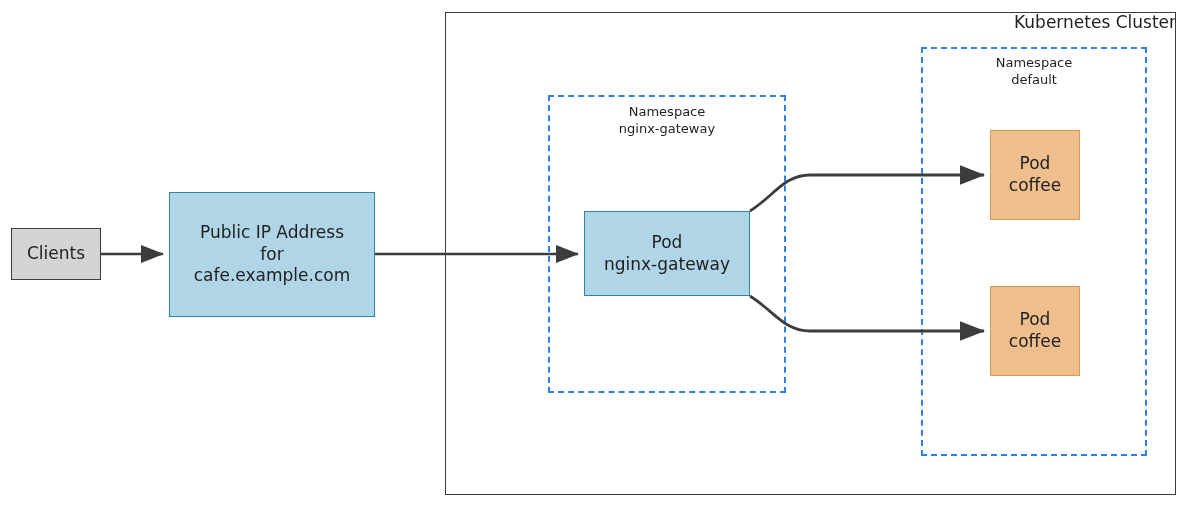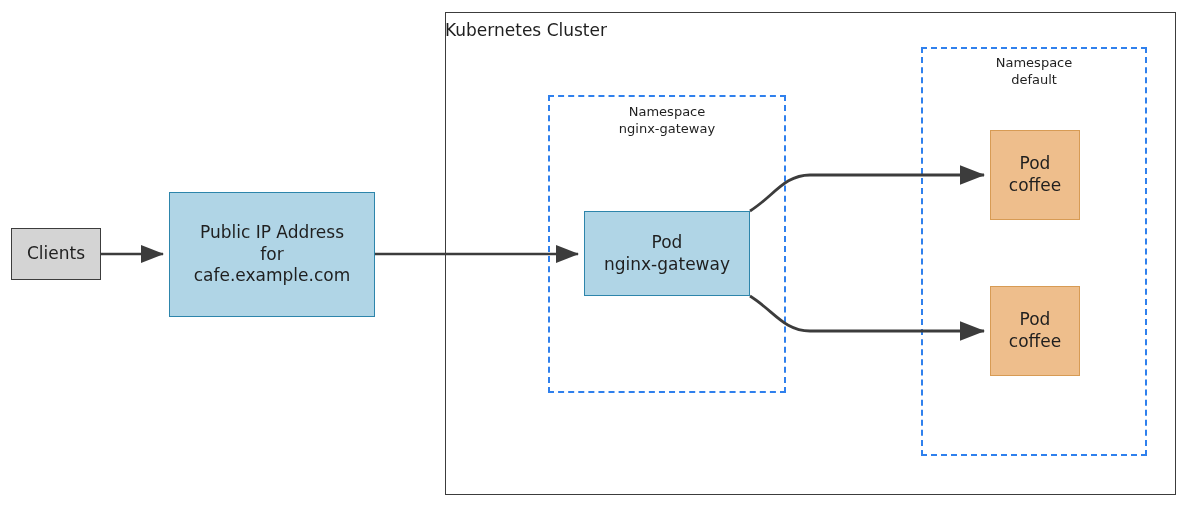--- a/index.html
+++ b/index.html
@@ -46,24 +46,23 @@
     height: 483px;
     border: 1.6px solid #3c3c3c;
     background: #ffffff;
     display: block;
   }
   #cluster-title {
     position: absolute;
     left: 445px;
     top: 12px;
     width: 731px;
-    text-align: left;
+    text-align: right;
     font-size: 17px;
     color: #1f1f1f;
-    padding-top: 8px;
     box-sizing: border-box;
   }
   
   .namespace {
     position: absolute;
     box-sizing: border-box;
     border: 2px dashed #2f80ed;
     background: transparent;
   }
   #ns-gateway {

